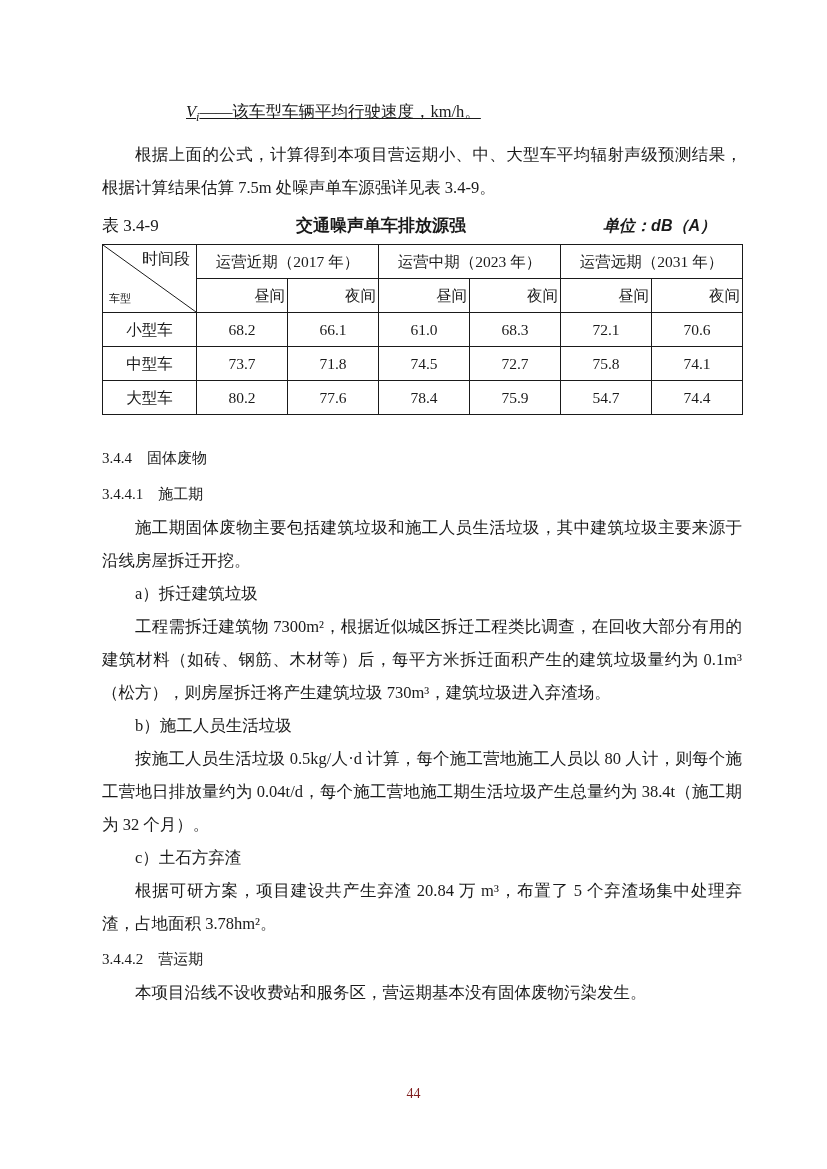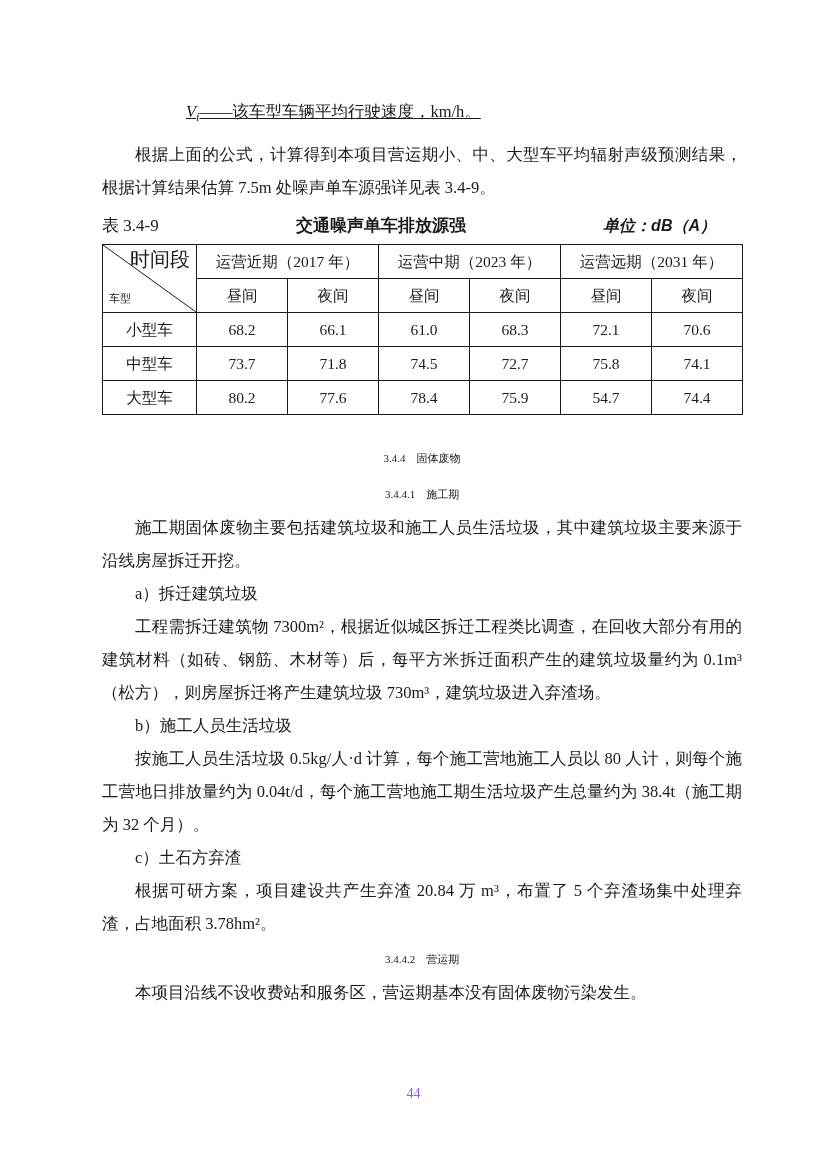--- a/index.html
+++ b/index.html
@@ -73,51 +73,51 @@
     border: 1px solid #1a1a1a;
     text-align: center;
     vertical-align: middle;
     font-weight: normal;
     padding: 0 2px;
   }
   table.noise-table { border: 1.5px solid #1a1a1a; }
   col.c-type { width: 94px; }
   col.c-val { width: 91px; }
   tr.hdr-row-1 th { height: 27px; }
-  tr.hdr-row-2 th { height: 30px; }
+  tr.hdr-row-2 th { height: 30px; text-align: right; }
   tr.data-row td { height: 29px; }
   th.corner-cell {
     position: relative;
     padding: 0;
   }
   th.corner-cell svg.diag {
     position: absolute;
     inset: 0;
     width: 100%;
     height: 100%;
   }
-  .corner-top { position: absolute; top: 2px; right: 6px; font-size: 20px; line-height: 24px; }
+  .corner-top { position: absolute; top: 2px; right: 6px; font-size: 16px; line-height: 24px; }
   .corner-bottom { position: absolute; bottom: 2px; left: 6px; font-size: 11px; line-height: 24px; }
   .section-heading {
     margin: 0;
-    font-size: 11px;
+    font-size: 15px;
     font-weight: normal;
-    text-align: center;
+    text-align: left;
   }
   .h-major { margin-top: 27px; }
   .h-minor { margin-top: 3px; }
   .footer-pageno {
     position: absolute;
     left: 0;
     top: 1086px;
     width: 100%;
     text-align: center;
     font-size: 14px;
     font-family: "Liberation Serif", "DejaVu Serif", serif;
-    color: #8b5cf6;
+    color: #7f1d1d;
   }
 </style>
 </head>
 <body>
 
 <div class="page">
   <div class="content">
 
     <div class="formula-line">
       <span class="formula-var">V</span><sub class="formula-sub">i</sub><span>——该车型车辆平均行驶速度，km/h。</span>

